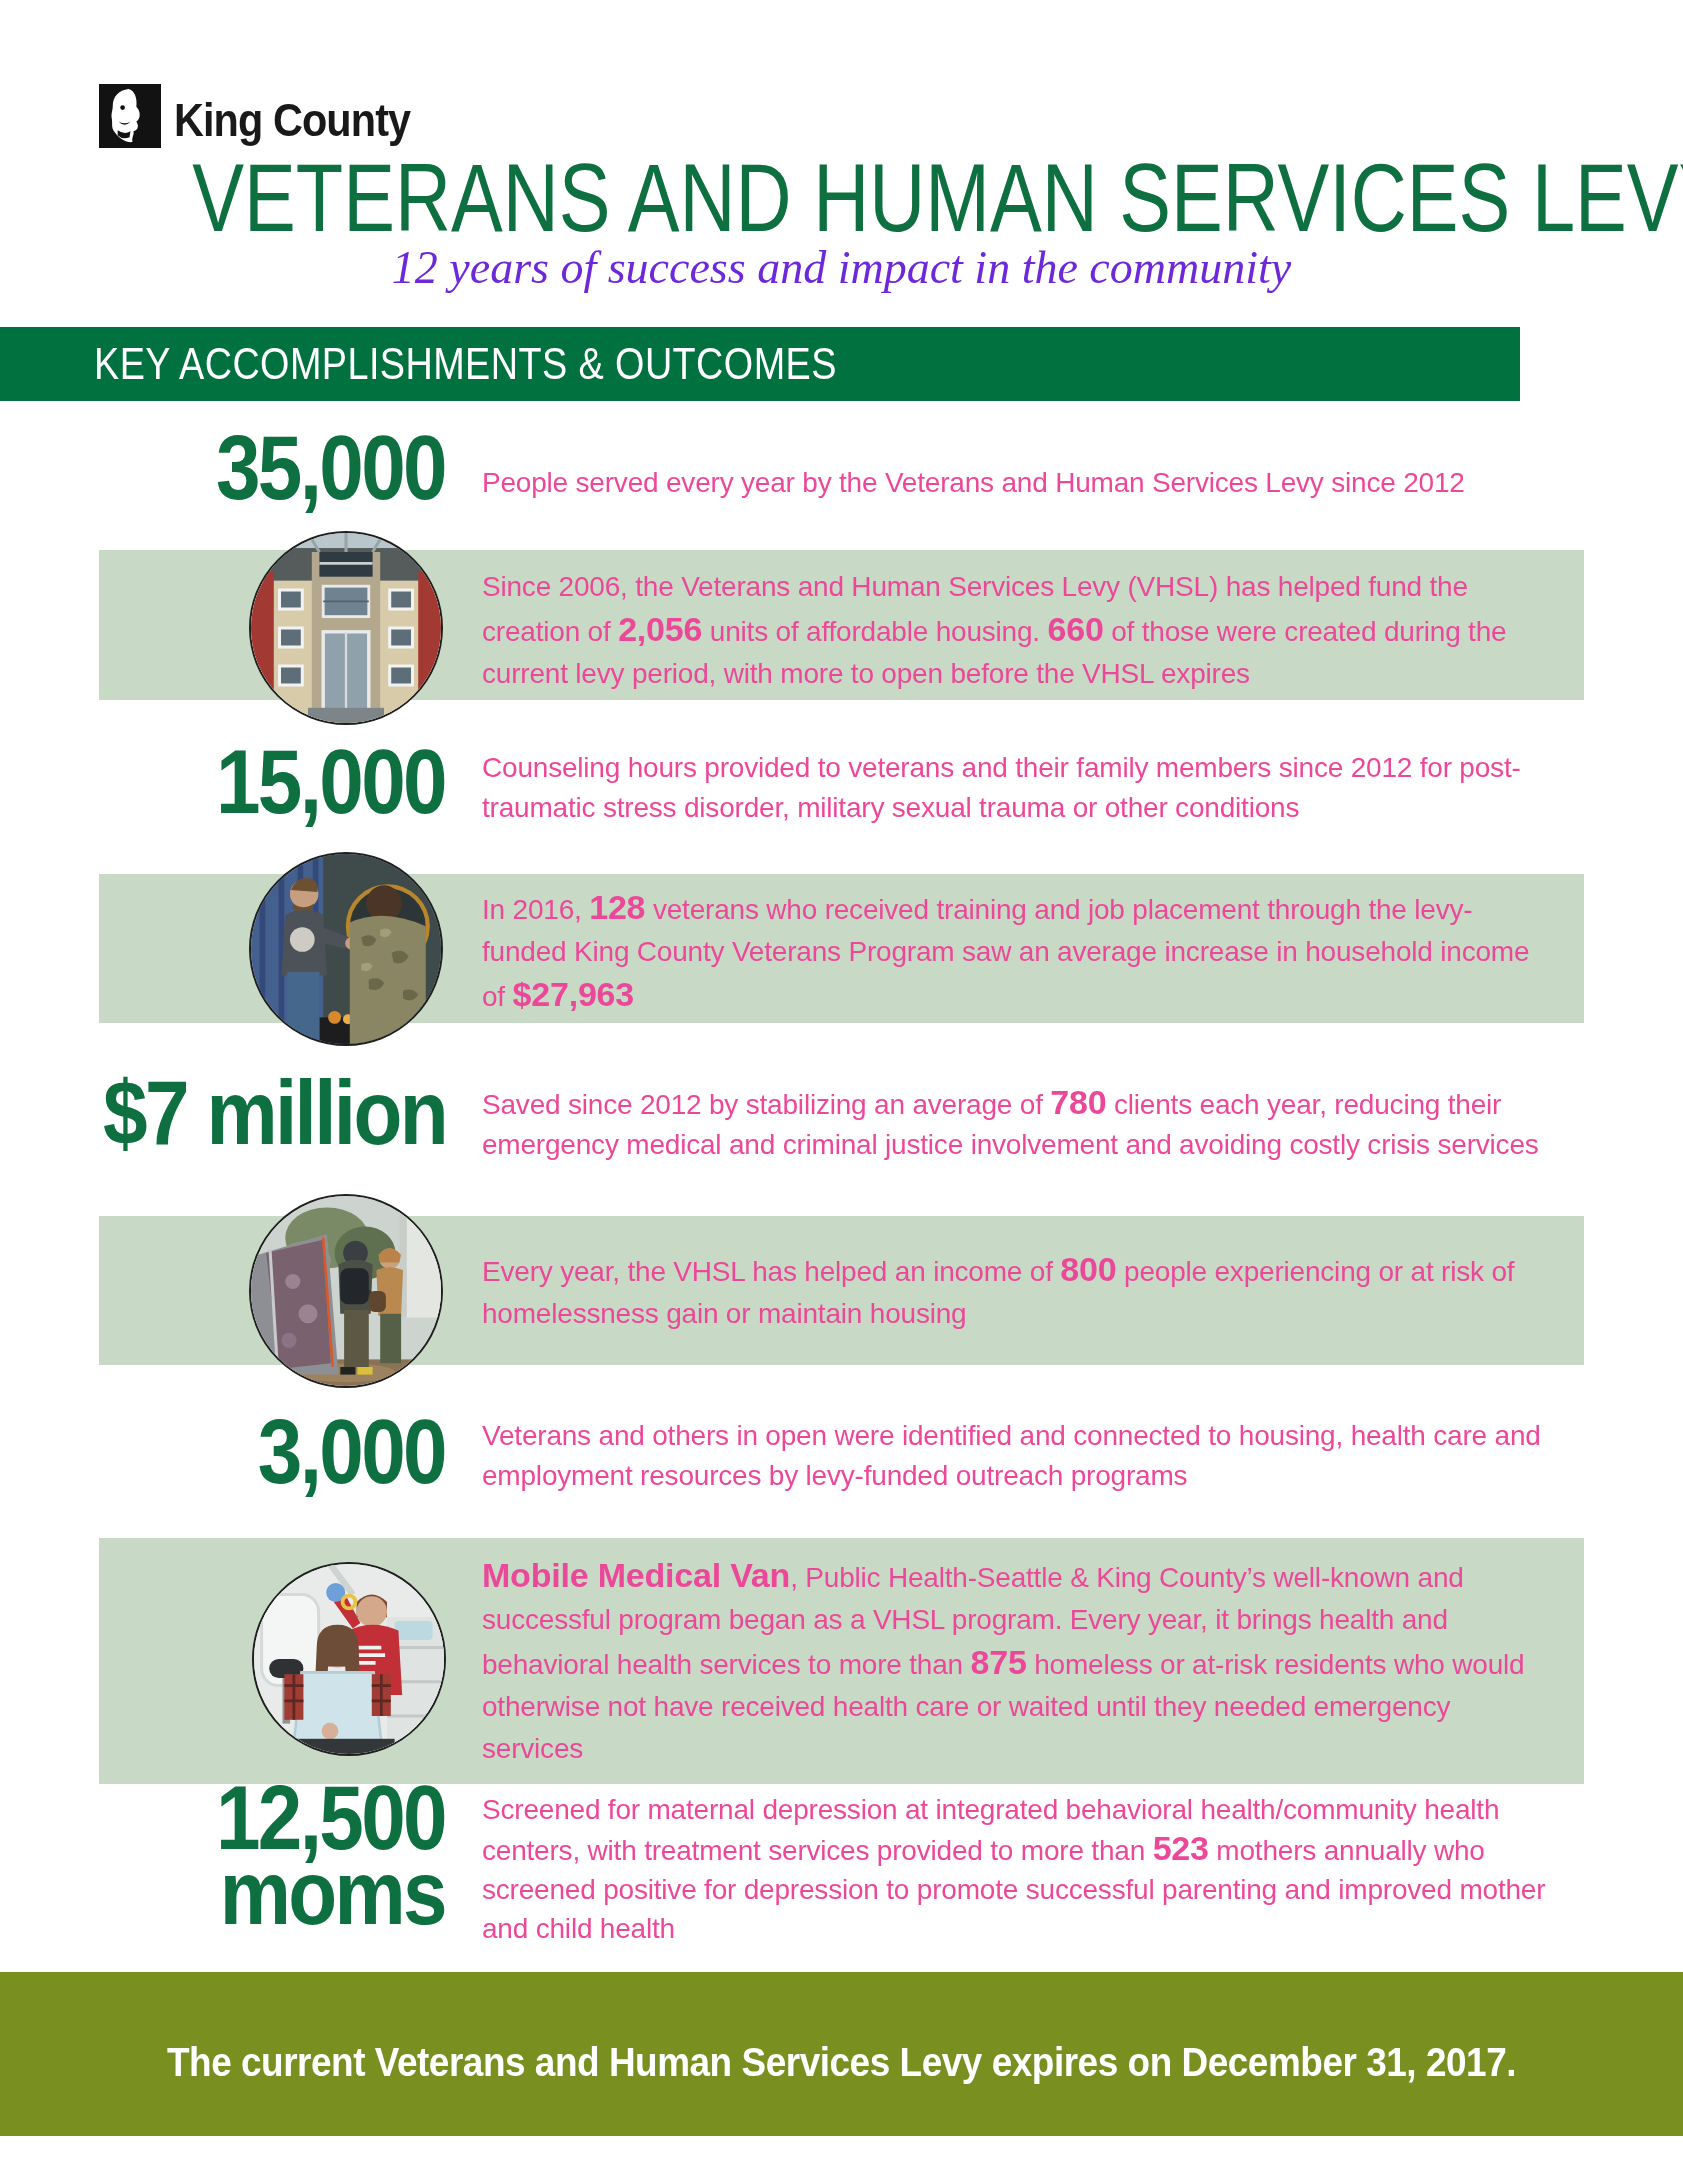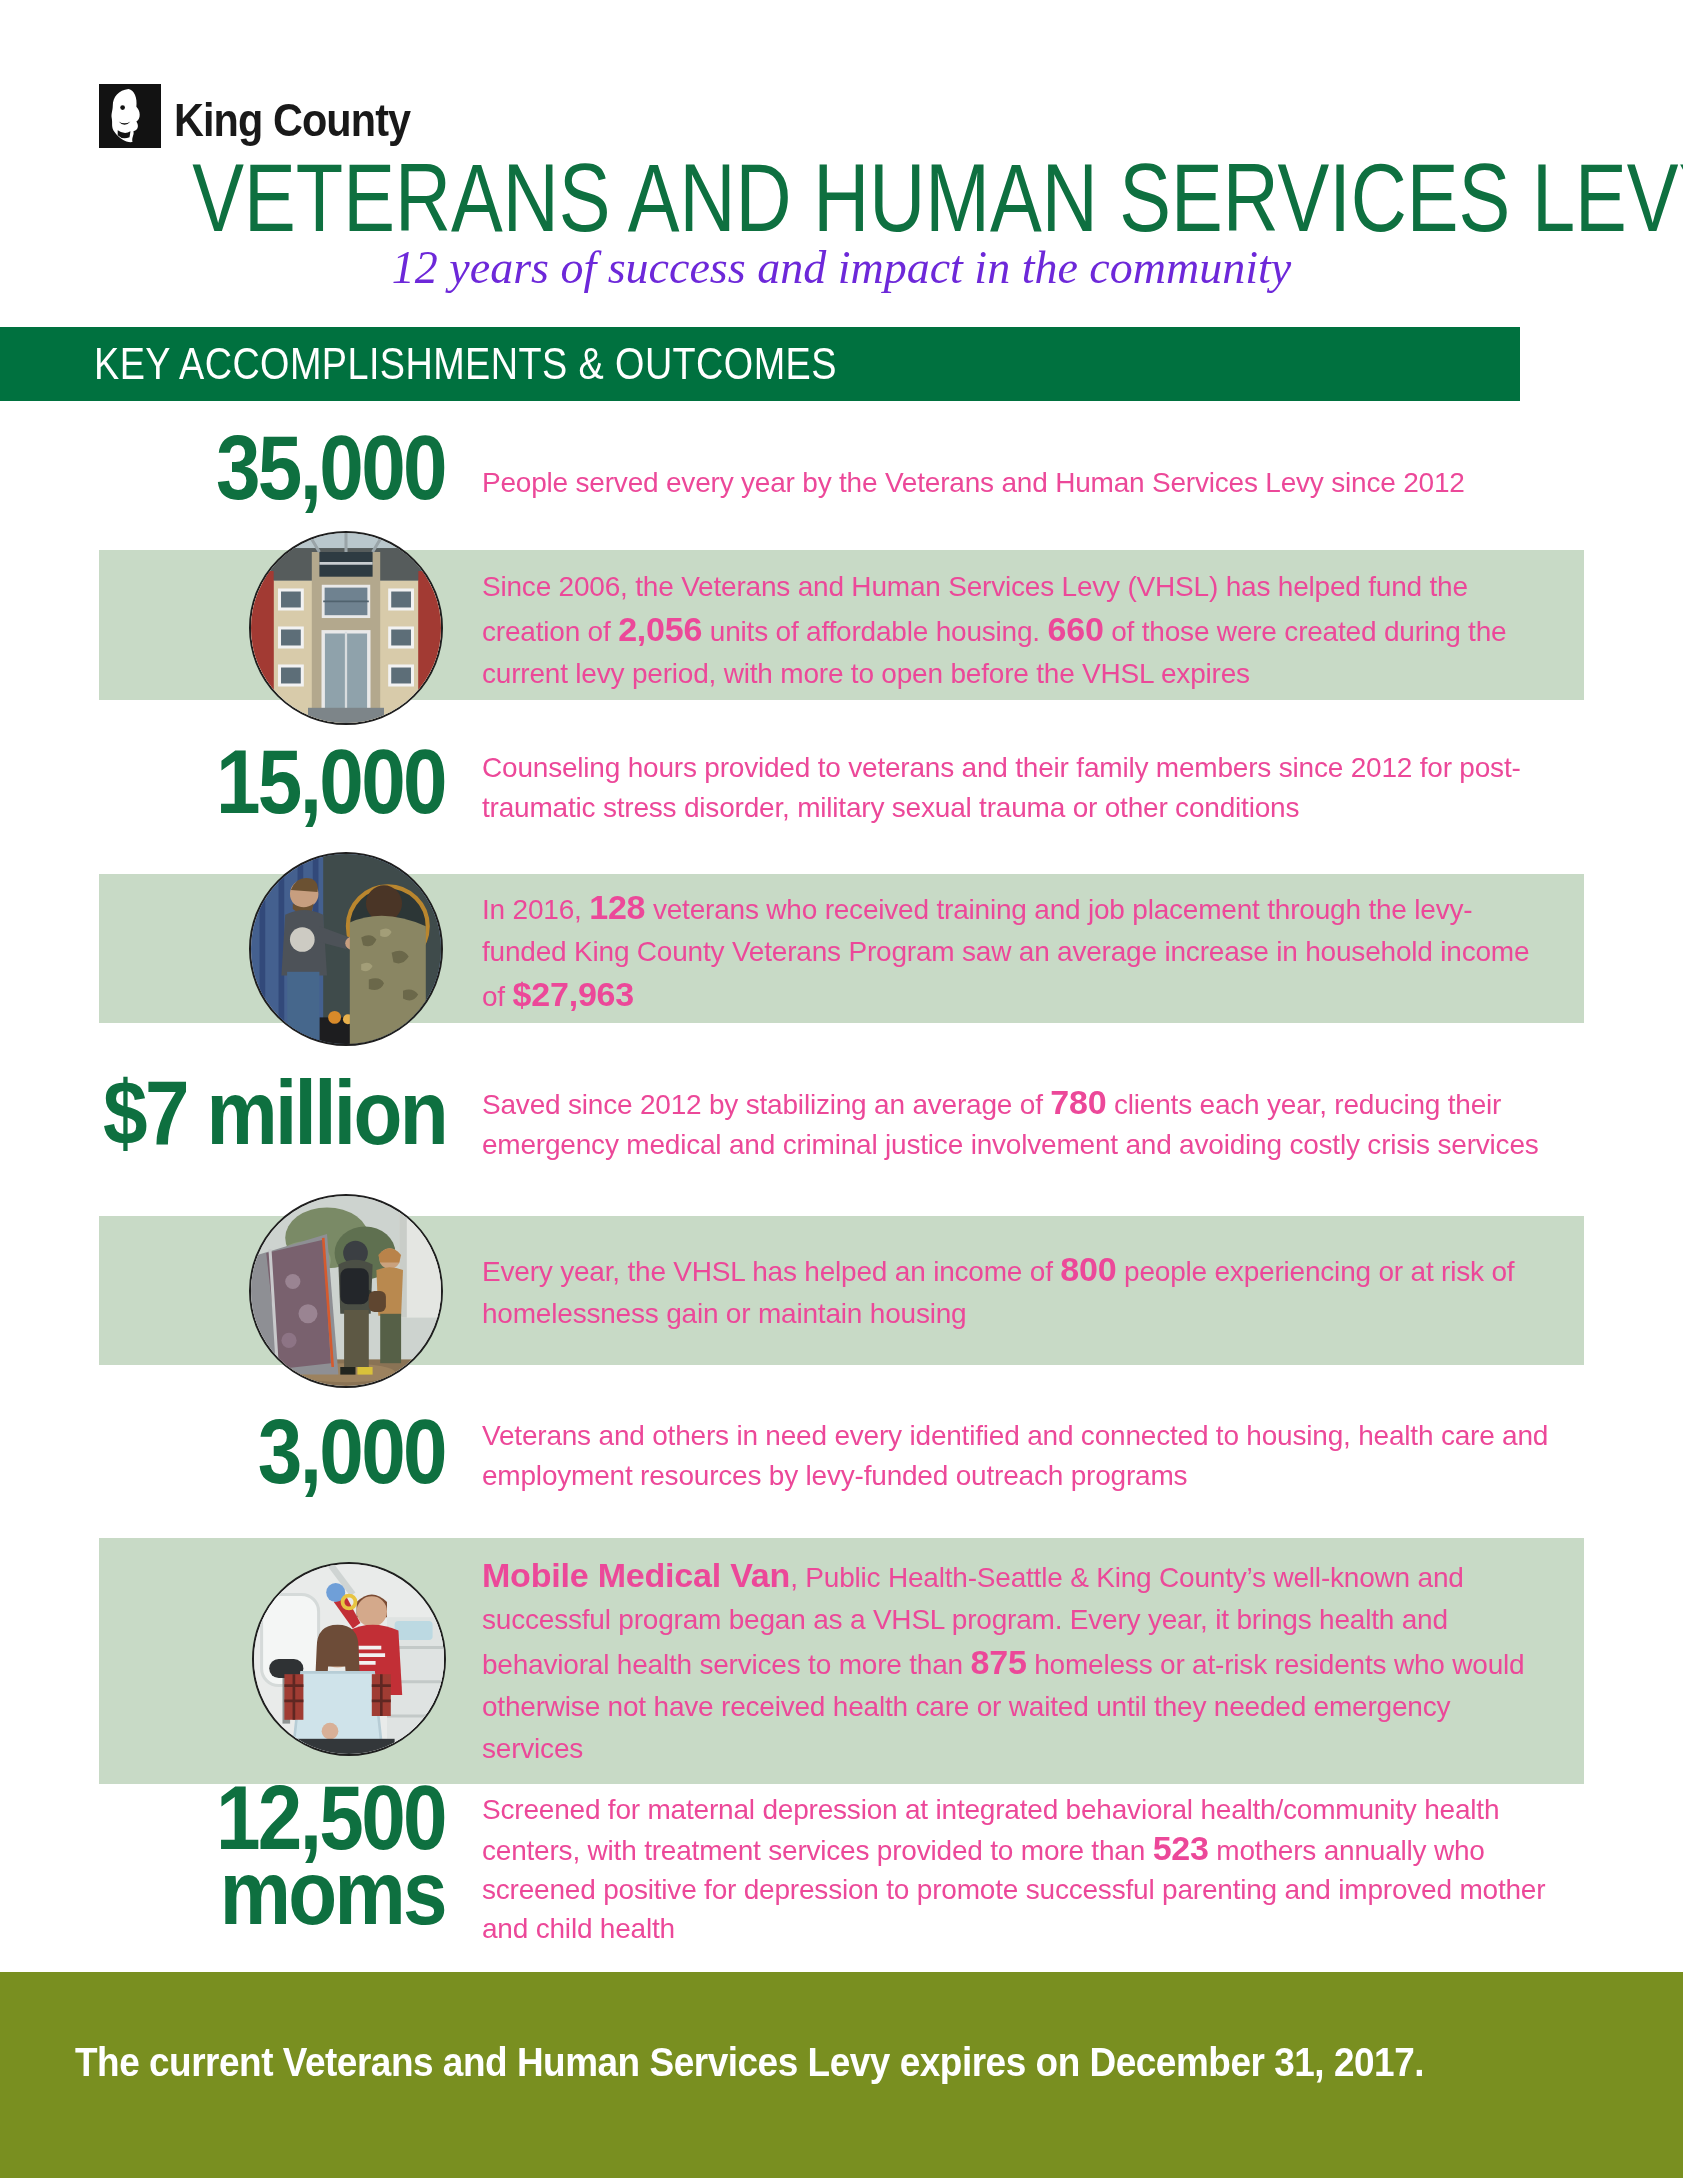--- a/index.html
+++ b/index.html
@@ -40,21 +40,21 @@
 
   
   .band{position:absolute;left:99px;width:1485px;height:150px;background:#C8DAC6;}
   .band-a{top:550px;} .band-b{top:874px;height:149px;} .band-c{top:1216px;height:149px;}
   .band-d{top:1538px;height:246px;}
   .photo{position:absolute;width:194px;height:194px;border-radius:50%;overflow:hidden;
          border:2px solid #1f1f1f;box-sizing:border-box;background:#cccccc;}
   .photo svg{display:block;width:100%;height:100%;}
 
   
-  .footer{position:absolute;left:0;top:1972px;width:1683px;height:206px;background:#798F20;}
+  .footer{position:absolute;left:0;top:1972px;width:1683px;height:164px;background:#798F20;text-align:center;}
   .footer span{display:inline-block;margin-top:67px;font-size:41px;font-weight:700;color:#ffffff;
                letter-spacing:-0.5px;transform:scaleX(.9);transform-origin:50% 0;white-space:nowrap;}
 </style>
 </head>
 <body>
 
 <div class="page">
 
   <div class="logo-mark">
     <svg viewBox="0 0 63 65" xmlns="http://www.w3.org/2000/svg">
@@ -180,21 +180,21 @@
       <rect x="62" y="50" width="9" height="11" rx="3" fill="#5f4630"></rect>
       <rect x="68" y="62" width="11" height="26" fill="#566047"></rect>
     </svg>
   </div>
   <div class="body-text" style="top:1248px;">
     <p><span>Every year, the VHSL has helped an income of </span><span class="rich-big">800</span><span class="rich-bold"> people</span><span> experiencing or at risk of homelessness gain or maintain housing</span></p>
   </div>
 
   <div class="stat-num" style="top:1414px;">3,000</div>
   <div class="body-text lh40" style="top:1416px;">
-    <p><span>Veterans and others in need every identified and connected to housing, health care and employment resources by levy-funded outreach programs</span></p>
+    <p><span>Veterans and others in open were identified and connected to housing, health care and employment resources by levy-funded outreach programs</span></p>
   </div>
 
   <div class="band band-d"></div>
   <div class="photo" style="left:252px;top:1562px;">
     <svg viewBox="0 0 100 100" xmlns="http://www.w3.org/2000/svg">
       <rect width="100" height="100" fill="#e9ebea"></rect>
       <rect x="70" y="28" width="30" height="72" fill="#dfe3e2"></rect>
       <path d="M70 44 H100 M70 62 H100 M70 80 H100" stroke="#c3c9c8" stroke-width="1.6"></path>
       <rect x="74" y="30" width="20" height="10" rx="2" fill="#bcd9e2"></rect>
       <rect x="4" y="16" width="30" height="48" rx="9" fill="#f4f6f5" stroke="#d5dad9" stroke-width="1.6"></rect>

